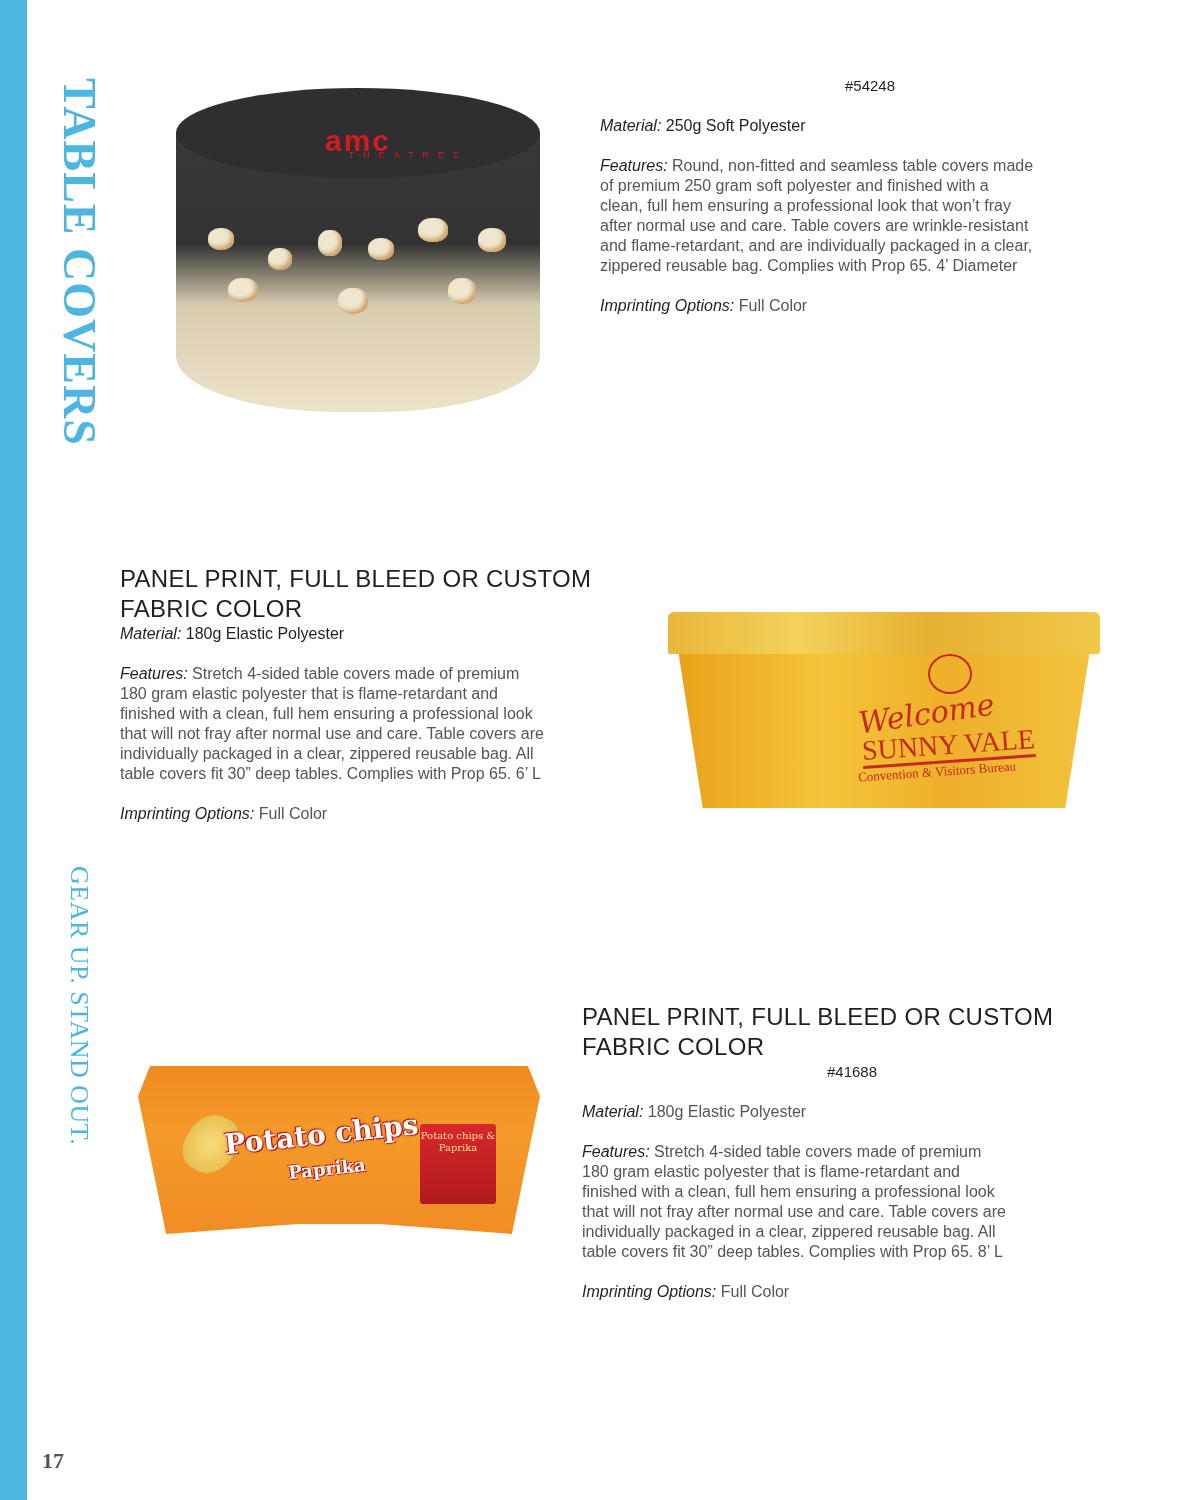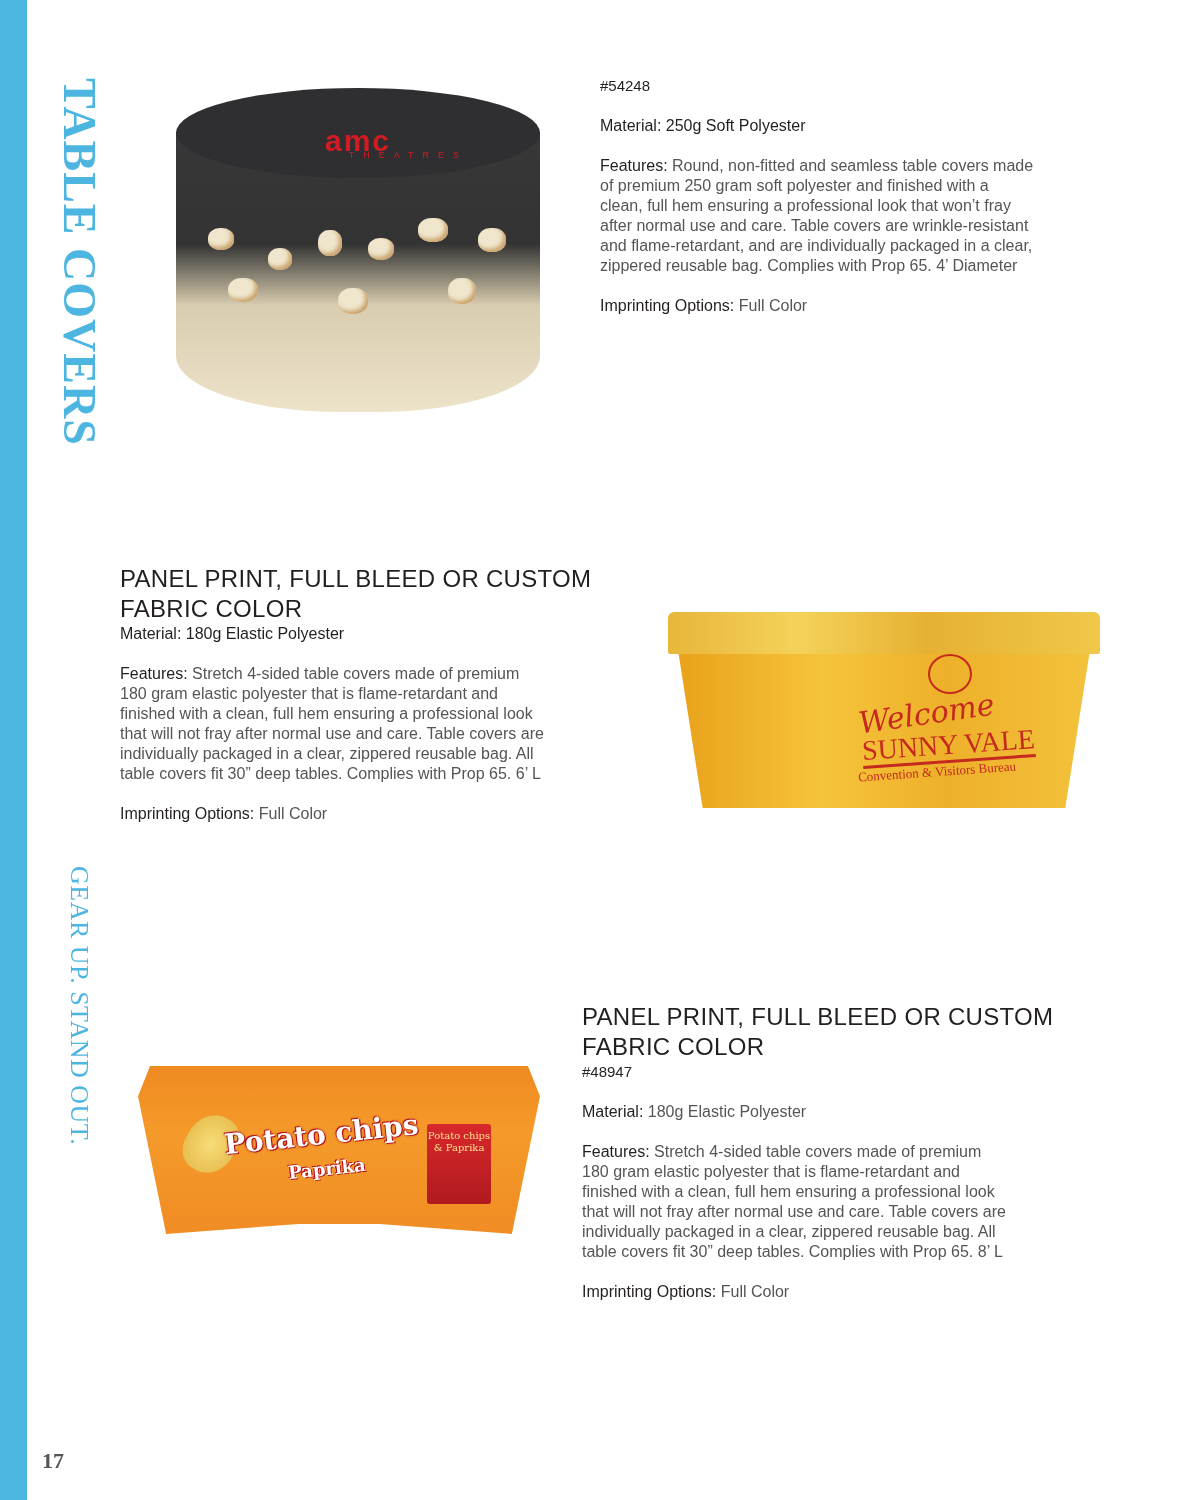--- a/index.html
+++ b/index.html
@@ -9,23 +9,23 @@
   .vert-title { position:absolute; left:56px; top:78px; writing-mode:vertical-rl;
     font-family:"Liberation Serif", serif; font-weight:bold; font-size:46px; letter-spacing:1px;
     color:#4db6e0; line-height:46px; }
   .vert-tag { position:absolute; left:66px; top:866px; writing-mode:vertical-rl;
     font-family:"Liberation Serif", serif; font-size:26px; color:#4db6e0; line-height:26px; letter-spacing:0.5px; }
   .page-num { position:absolute; left:42px; top:1448px; font-family:"Liberation Serif", serif;
     font-weight:bold; font-size:22px; color:#555; }
 
   .product { position:absolute; }
   .p-title { font-size:24px; line-height:30px; color:#231f20; margin:0; font-weight:normal; letter-spacing:0.3px; }
-  .p-sku { font-size:15px; line-height:20px; color:#231f20; margin:0 0 20px 0; }
+  .p-sku { font-size:15px; line-height:20px; color:#231f20; margin:0 0 20px 0;text-align:center; }
   .p-line { font-size:16px; line-height:20px; color:#555; margin:0 0 20px 0; }
-  .p-line .lbl { color:#231f20; }
+  .p-line .lbl { color:#231f20;font-style:italic; }
 
   .img { position:absolute; }
   
   .round-table { left:168px; top:88px; width:380px; height:340px; }
   .rt-top { position:absolute; left:8px; top:0; width:364px; height:90px; border-radius:50%;
     background:#2f2f31; }
   .rt-skirt { position:absolute; left:8px; top:44px; width:364px; height:280px;
     background:linear-gradient(#38383a 0%, #333 40%, #d9cdb0 62%, #ede3c9 100%);
     border-radius:0 0 45% 45% / 0 0 20% 20%; }
   .pop { position:absolute; border-radius:45%; background:#efe6cd; box-shadow:inset -3px -3px 4px #c9a26a; }
@@ -48,21 +48,21 @@
 
   
   .chips-table { left:138px; top:1066px; width:404px; height:170px; }
   .ct-body { position:absolute; left:0; top:0; width:402px; height:168px;
     background:linear-gradient(#ef8a20,#f59a2a 40%,#f08c24);
     clip-path:polygon(0 18%,3% 0,97% 0,100% 18%,93% 100%,60% 94%,40% 94%,7% 100%); }
   .pc-title { position:absolute; left:86px; top:52px; color:#fff; font-family:"DejaVu Serif",serif; font-weight:bold; font-size:28px;
     text-shadow:0 0 3px #b0141e,1px 1px 0 #b0141e,-1px -1px 0 #b0141e; transform:rotate(-6deg); }
   .pc-sub { position:absolute; left:150px; top:92px; color:#fff; font-family:"DejaVu Serif",serif; font-weight:bold; font-size:18px;
     text-shadow:1px 1px 0 #b0141e,-1px -1px 0 #b0141e; transform:rotate(-6deg); }
-  .pc-bag { position:absolute; left:289px; top:58px; width:64px; height:80px; background:linear-gradient(#d8282c,#b01a1e); border-radius:3px; }
+  .pc-bag { position:absolute; left:282px; top:58px; width:76px; height:80px; background:linear-gradient(#d8282c,#b01a1e); border-radius:3px; }
   .pc-bag span { display:block; color:#ffe08a; font-size:10px; text-align:center; font-family:"DejaVu Serif",serif; line-height:12px; padding-top:6px; }
   .pc-chip { position:absolute; left:48px; top:48px; width:50px; height:60px; background:radial-gradient(#f7dd7a,#e2b544); border-radius:50% 40%; transform:rotate(30deg); }
 </style>
 </head>
 <body>
 
 <div class="side-bar"></div>
 <div class="vert-title">TABLE COVERS</div>
 <div class="vert-tag">GEAR UP. STAND OUT.</div>
 <div class="page-num">17</div>
@@ -119,17 +119,17 @@
       <span>Potato chips &amp; Paprika</span>
     </div>
 </div>
 
 <div class="product" style="left:582px;top:972px;width:540px;">
   <h2 class="p-title">
     <br>
     <span>PANEL PRINT, FULL BLEED OR CUSTOM</span><br>
     <span>FABRIC COLOR</span>
   </h2>
-  <p class="p-sku">#48947</p>
+  <p class="p-sku">#41688</p>
   <p class="p-line"><span class="lbl">Material:</span> <span>180g Elastic Polyester</span></p>
   <p class="p-line"><span class="lbl">Features:</span> <span>Stretch 4-sided table covers made of premium</span><br><span>180 gram elastic polyester that is flame-retardant and</span><br><span>finished with a clean, full hem ensuring a professional look</span><br><span>that will not fray after normal use and care. Table covers are</span><br><span>individually packaged in a clear, zippered reusable bag. All</span><br><span>table covers fit 30” deep tables. Complies with Prop 65. 8’ L</span></p>
   <p class="p-line"><span class="lbl">Imprinting Options:</span> <span>Full Color</span></p>
 </div>
 
 </body></html>

